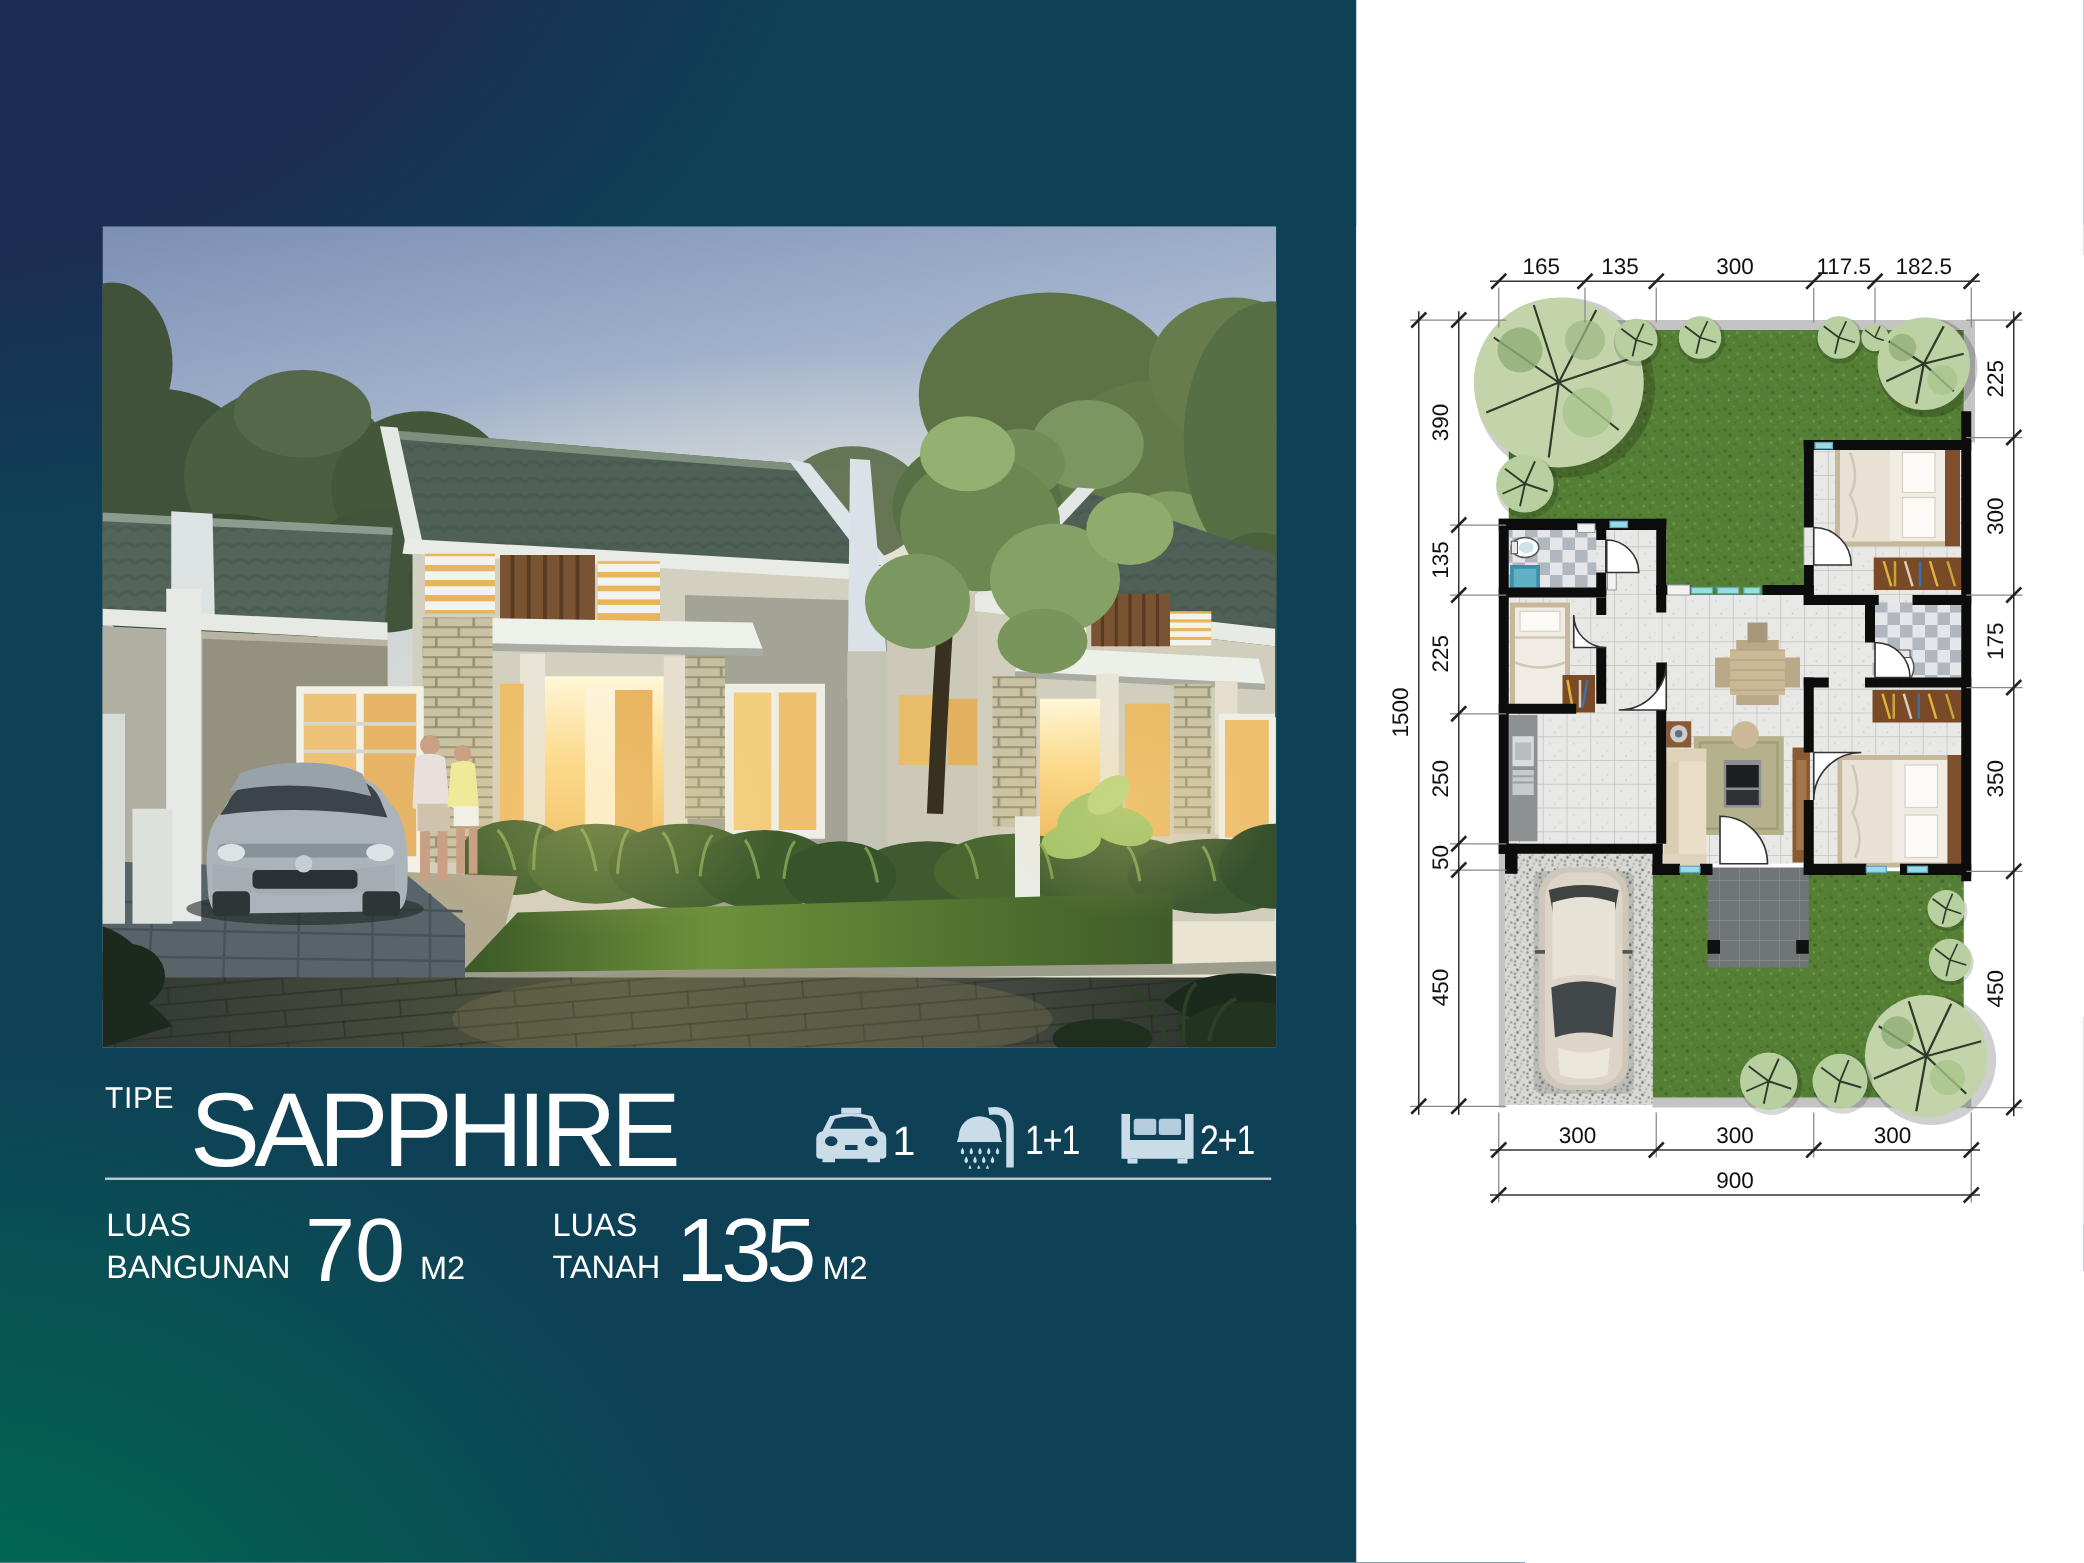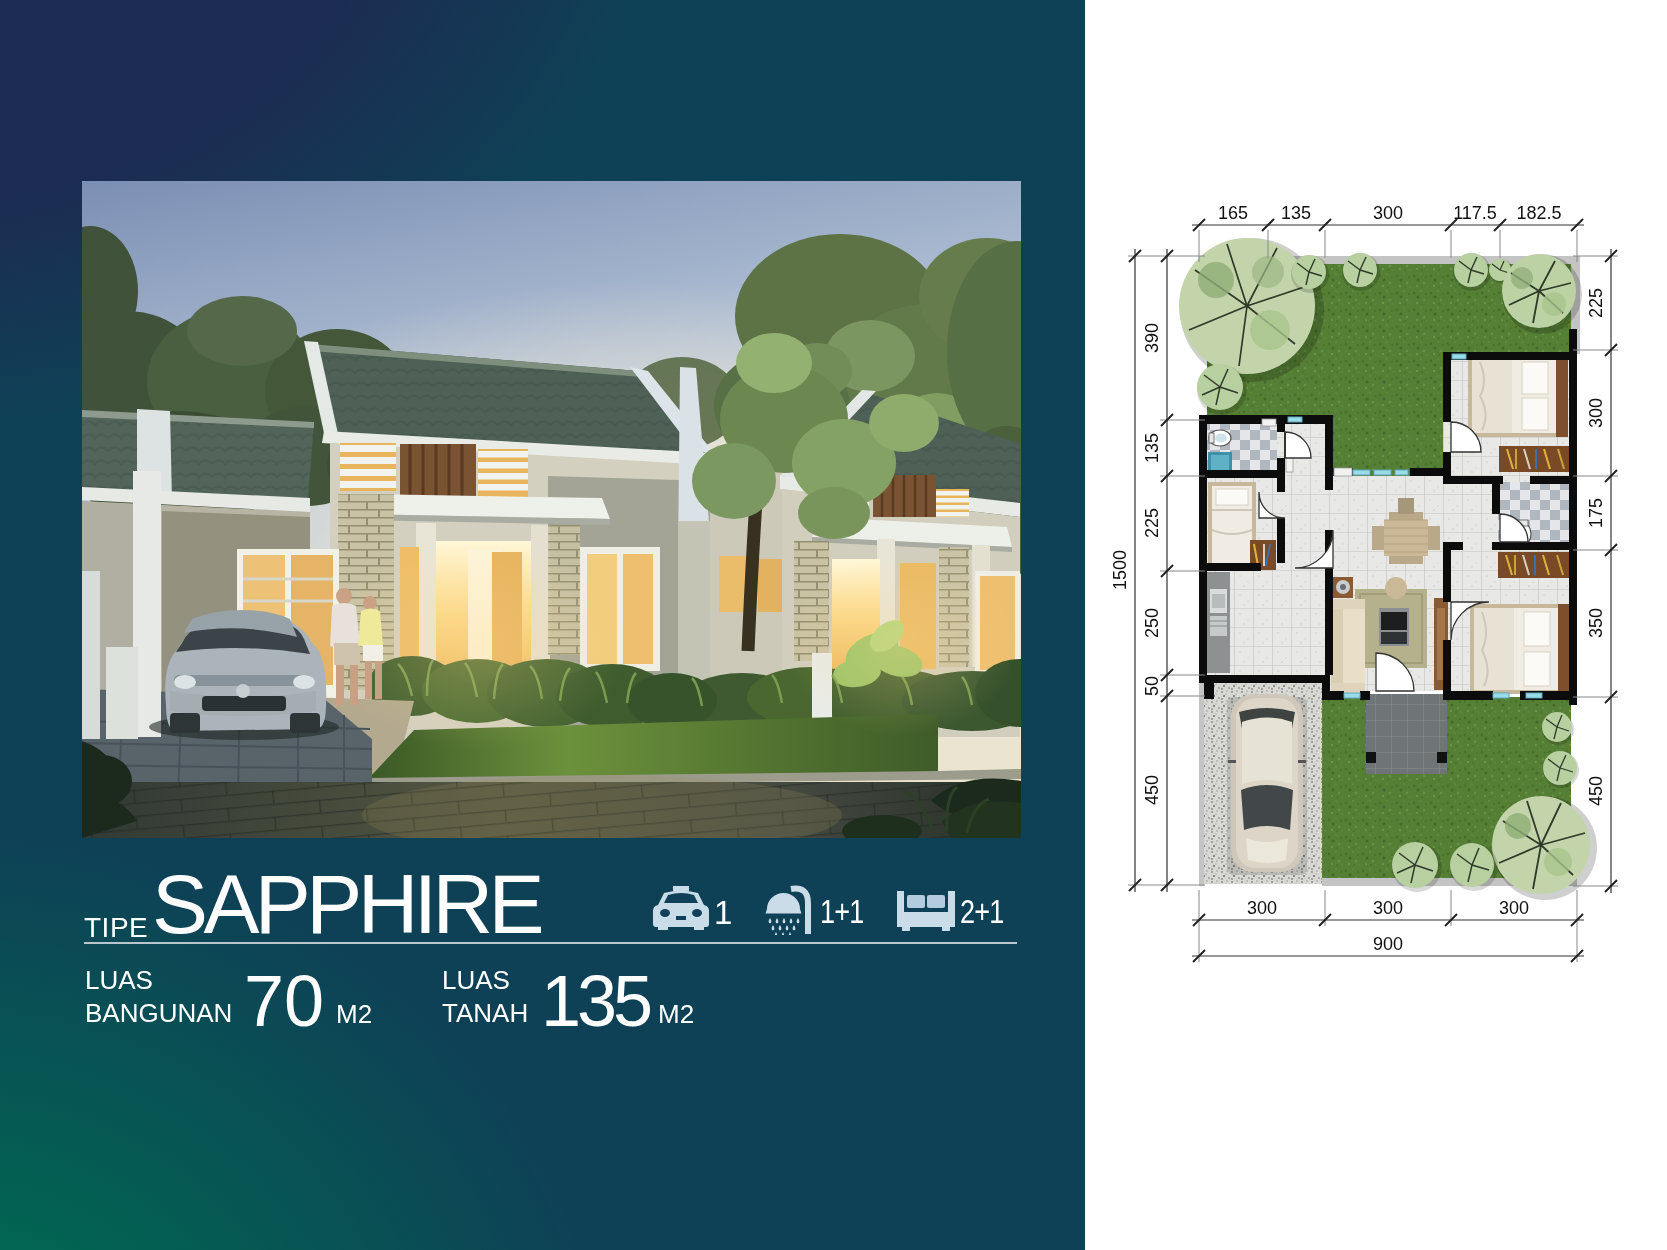--- a/index.html
+++ b/index.html
@@ -394,21 +394,21 @@
     <ellipse cx="800" cy="650" rx="40" ry="16" fill="#1f2f1e"></ellipse>
   </g>
   <g stroke="#2c4026" stroke-width="3" fill="none">
     <path d="M850 648 q-10 -30 -28 -38"></path>
         <path d="M865 650 q-2 -34 10 -44"></path>
     <path d="M885 652 q6 -28 22 -34"></path>
   </g>
 </svg>
 </div>
 
-<div class="abs" style="left:84px;top:865px;color:#ffffff;font-size:28px;letter-spacing:0.5px;margin-top:47px;">TIPE</div>
+<div class="abs" style="left:84px;top:865px;color:#ffffff;font-size:24px;letter-spacing:0.5px;">TIPE</div>
 
 <div class="abs" style="left:152px;top:856px;color:#ffffff;font-size:84px;font-weight:normal;letter-spacing:-4.6px;">SAPPHIRE</div>
 
 <div class="abs" style="left:651px;top:886px;width:60px;height:44px;">
 <svg width="60" height="44" viewBox="0 0 60 44">
       <g fill="#c9dce8">
 <path d="M22 0 h16 v5 h-16 z"></path>
 <path d="M13 7 q17 -5 34 0 l6 12 q5 1 5 6 v13 q0 3 -3 3 h-50 q-3 0 -3 -3 v-13 q0 -5 5 -6 z"></path>
 </g>
 <path d="M17 9 q13 -4 26 0 l4 8 h-34 z" fill="#11405a"></path>

